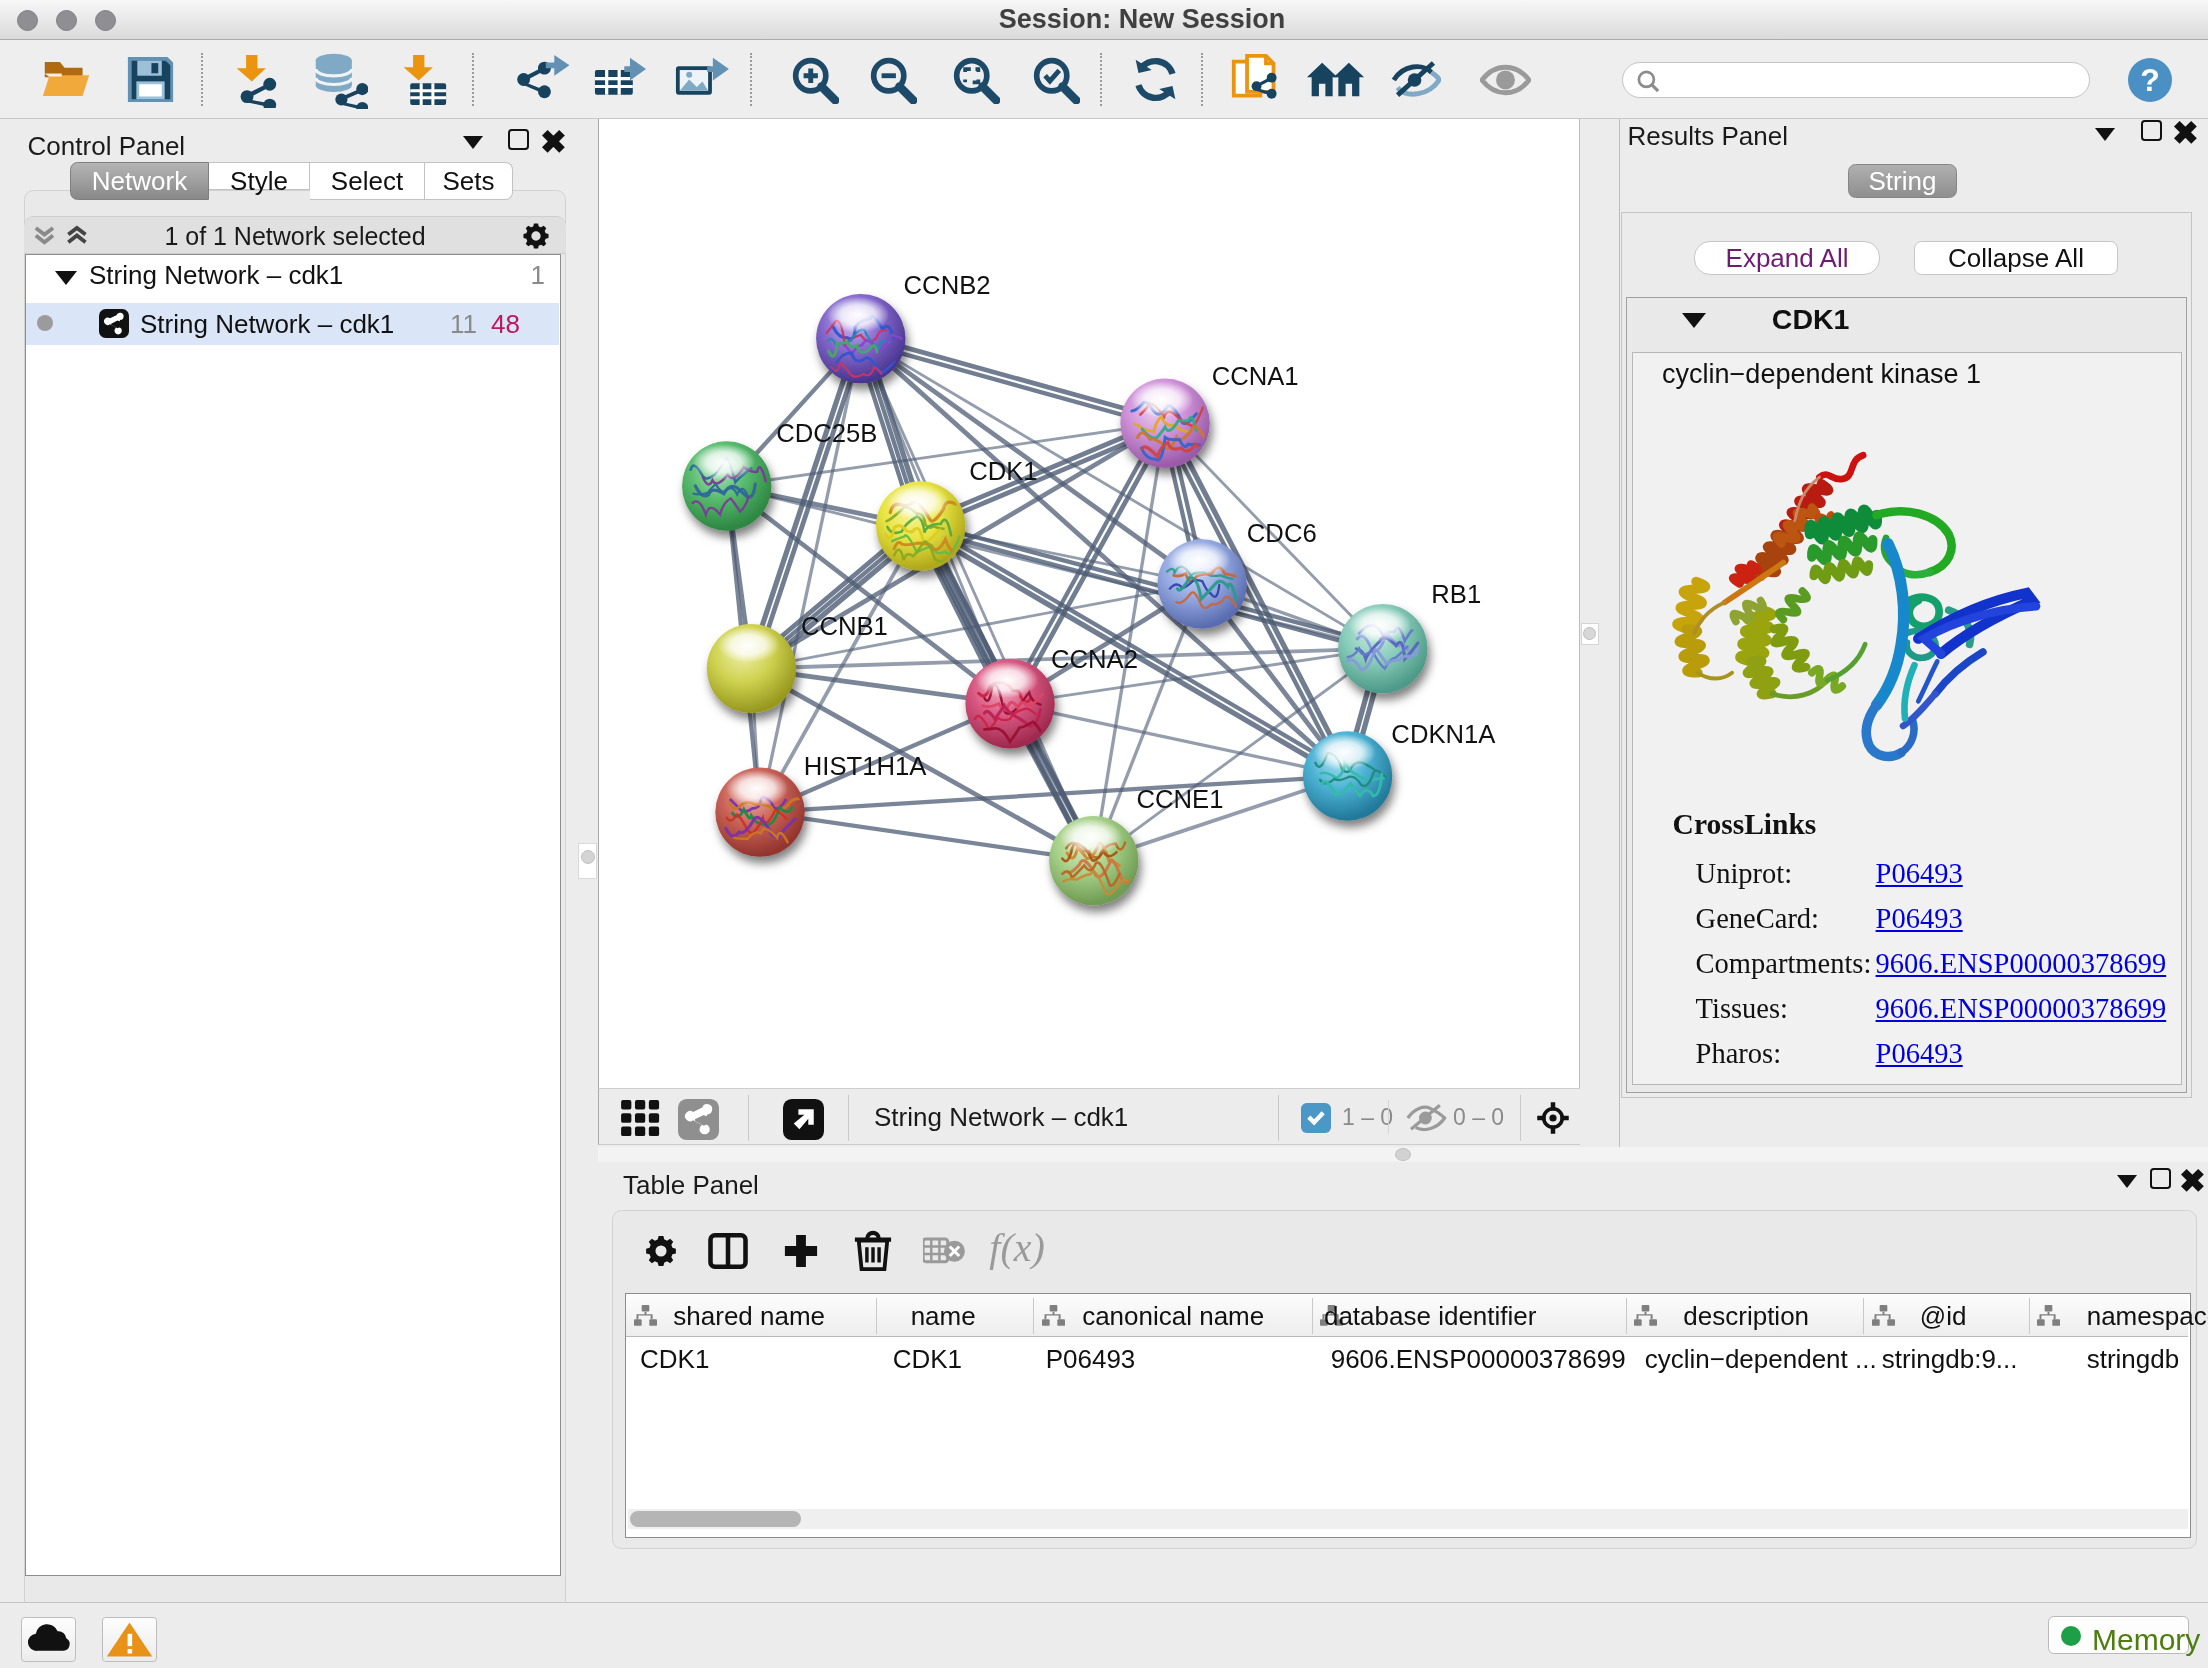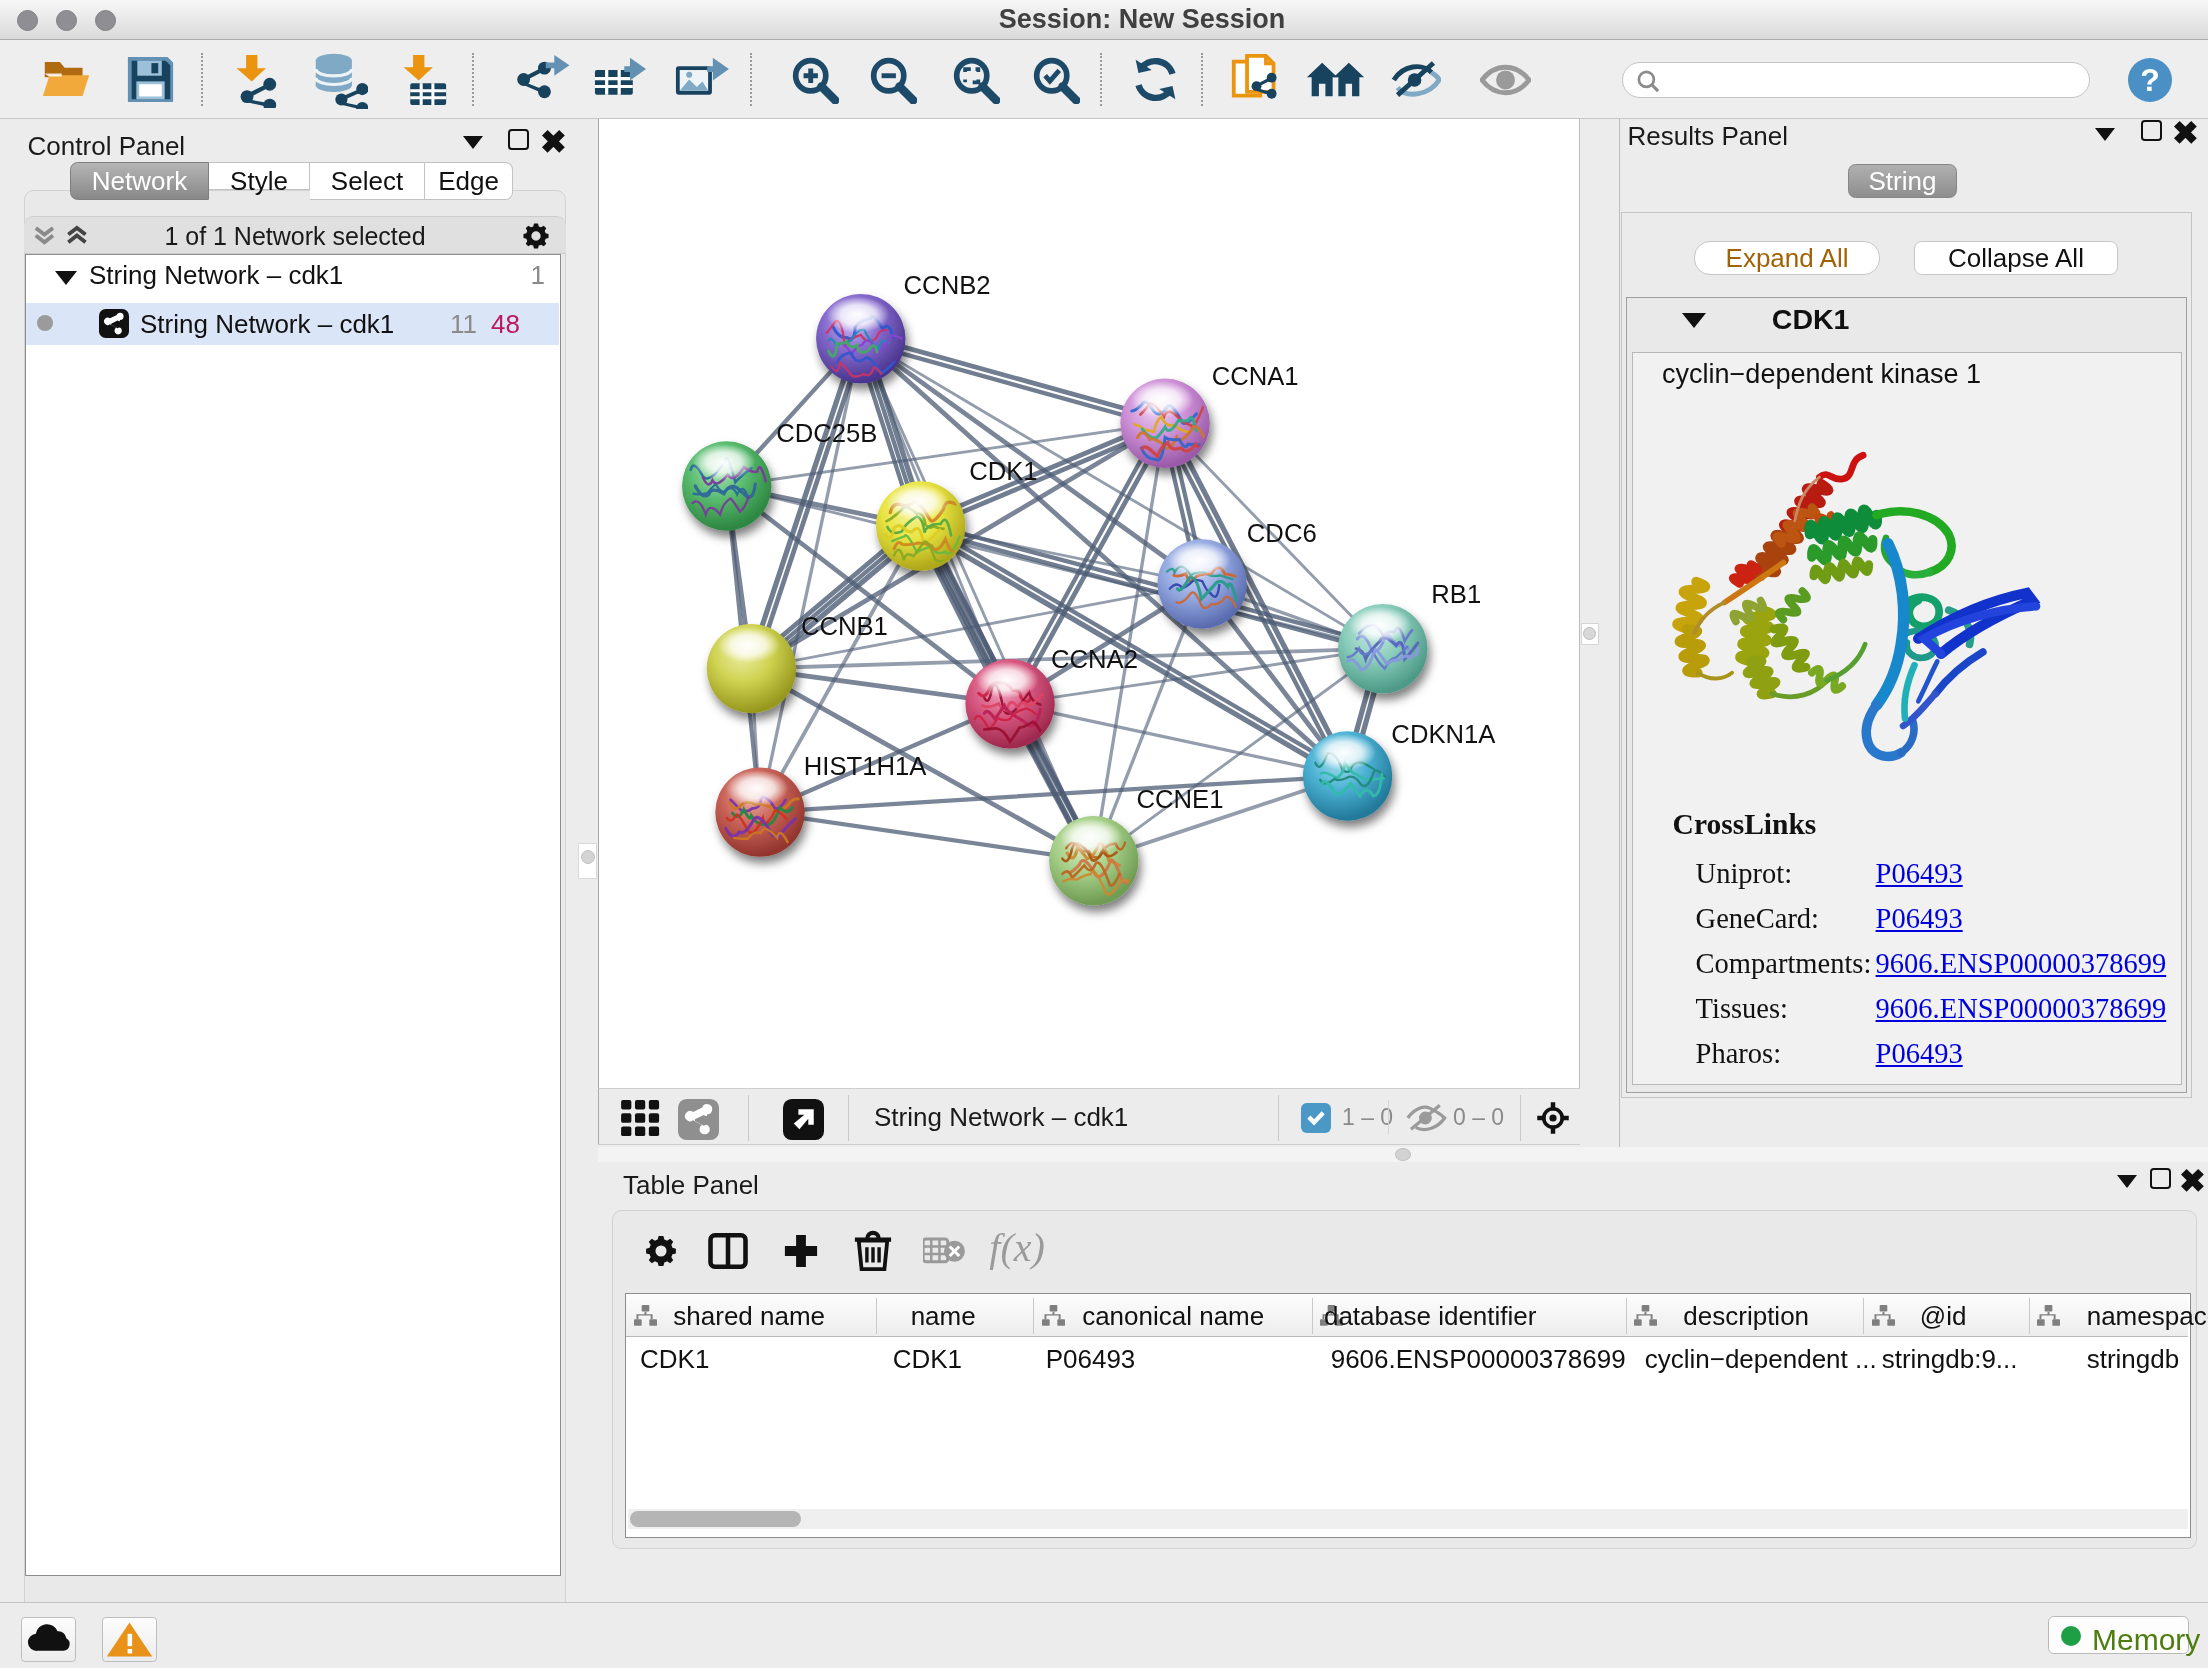--- a/index.html
+++ b/index.html
@@ -194,21 +194,21 @@
   <div class="abs" style="left:463px;top:15px;width:0;height:0;border-left:10.5px solid transparent;border-right:10.5px solid transparent;border-top:13.3px solid #111;"></div>
   <div class="abs" style="left:508px;top:7.6px;width:21px;height:21px;border:2.9px solid #111;border-radius:3.8px;"></div>
   <div class="abs" style="left:540px;top:1.9px;font-size:32px;font-weight:bold;color:#111;">✖</div>
 
   <div class="abs" style="left:24px;top:69px;width:542px;height:1466px;background:#e9e9e9;border:1px solid #d2d2d2;border-radius:9.5px;"></div>
 
   <div class="abs" style="left:70px;top:41px;width:442px;height:38px;">
     <div class="abs" style="left:0;top:0;width:139px;height:38px;background:linear-gradient(#b5b5b5,#888888);border:1px solid #7e7e7e;border-radius:7.6px 0 0 7.6px;color:#fff;font-size:26px;text-align:center;line-height:36px;">Network</div>
     <div class="abs" style="left:139px;top:0;width:101px;height:28px;background:#fff;border:1px solid #c2c2c2;border-left:none;color:#111;font-size:26px;text-align:center;line-height:36px;">Style</div>
     <div class="abs" style="left:240px;top:0;width:115px;height:38px;background:#fff;border:1px solid #c2c2c2;border-left:none;color:#111;font-size:26px;text-align:center;line-height:36px;">Select</div>
-    <div class="abs" style="left:355px;top:0;width:88px;height:38px;background:#fff;border:1px solid #c2c2c2;border-left:none;border-radius:0 7.6px 7.6px 0;color:#111;font-size:26px;text-align:center;line-height:36px;">Edge</div>
+    <div class="abs" style="left:355px;top:0;width:88px;height:38px;background:#fff;border:1px solid #c2c2c2;border-left:none;border-radius:0 7.6px 7.6px 0;color:#111;font-size:26px;text-align:center;line-height:36px;">Sets</div>
   </div>
 
   <div class="abs" style="left:24px;top:95px;width:542px;height:38px;background:#e0e0e0;border-top:1px solid #cdcdcd;border-bottom:1px solid #cdcdcd;border-radius:9.5px 9.5px 0 0;">
     <svg class="abs" style="left:7.6px;top:6.7px;" width="86" height="25" viewBox="0 0 90 26">
       <g fill="none" stroke="#8a8a8a" stroke-width="4">
         <path d="M4 4 L13 11 L22 4"></path>
           <path d="M4 12 L13 19 L22 12"></path>
       </g>
       <g fill="none" stroke="#444" stroke-width="4">
         <path d="M38 11 L47 4 L56 11"></path>
@@ -624,21 +624,21 @@
 <div class="abs" style="left:1619px;top:119px;width:590px;height:1028px;background:#ececec;border-left:1.9px solid #bcbcbc;">
   <div class="abs" style="left:7.6px;top:1.9px;font-size:26px;color:#1a1a1a;">Results Panel</div>
   <div class="abs" style="left:475px;top:8.6px;width:0;height:0;border-left:10.5px solid transparent;border-right:10.5px solid transparent;border-top:13.3px solid #111;"></div>
   <div class="abs" style="left:521px;top:1px;width:21px;height:21px;border:2.9px solid #111;border-radius:3.8px;"></div>
   <div class="abs" style="left:552px;top:-4.8px;font-size:32px;font-weight:bold;color:#111;">✖</div>
 
   <div class="abs" style="left:228px;top:45px;width:109px;height:34px;background:linear-gradient(#b0b0b0,#8e8e8e);border:1px solid #858585;border-radius:7.6px;color:#fff;font-size:26px;text-align:center;line-height:32px;">String</div>
 
   <div class="abs" style="left:1px;top:93px;width:571px;height:886px;background:#ebebeb;border:1px solid #c4c4c4;">
 
-    <div class="abs" style="left:72px;top:27.6px;width:186px;height:34px;background:#fff;border:1px solid #c6c6c6;border-radius:16px;font-size:26px;text-align:center;line-height:32px;color:#a16207;">Expand All</div>
+    <div class="abs" style="left:72px;top:27.6px;width:186px;height:34px;background:#fff;border:1px solid #c6c6c6;border-radius:16px;font-size:26px;text-align:center;line-height:32px;color:#701a75;">Expand All</div>
     <div class="abs" style="left:292px;top:27.6px;width:204px;height:34px;background:#fff;border:1px solid #c6c6c6;border-radius:7.6px;font-size:26px;text-align:center;line-height:32px;color:#111;">Collapse All</div>
 
     <div class="abs" style="left:3.8px;top:84px;width:561px;height:796px;background:#e9e9e9;border:1px solid #9f9f9f;">
       <div class="abs" style="left:55px;top:15px;width:0;height:0;border-left:12.4px solid transparent;border-right:12.4px solid transparent;border-top:15px solid #111;"></div>
       <div class="abs" style="left:145px;top:4.8px;font-size:28.5px;font-weight:bold;color:#111;">CDK1</div>
 
       <div class="abs" style="left:4.8px;top:54px;width:550px;height:733px;background:#f1f1f1;border:1px solid #b7b7b7;">
         <div class="abs" style="left:29.5px;top:5.7px;font-size:27px;color:#111;">cyclin−dependent kinase 1</div>
         <div id="protein" class="abs" style="left:36px;top:88px;">
             <svg width="376" height="342" viewBox="0 0 395 360">

